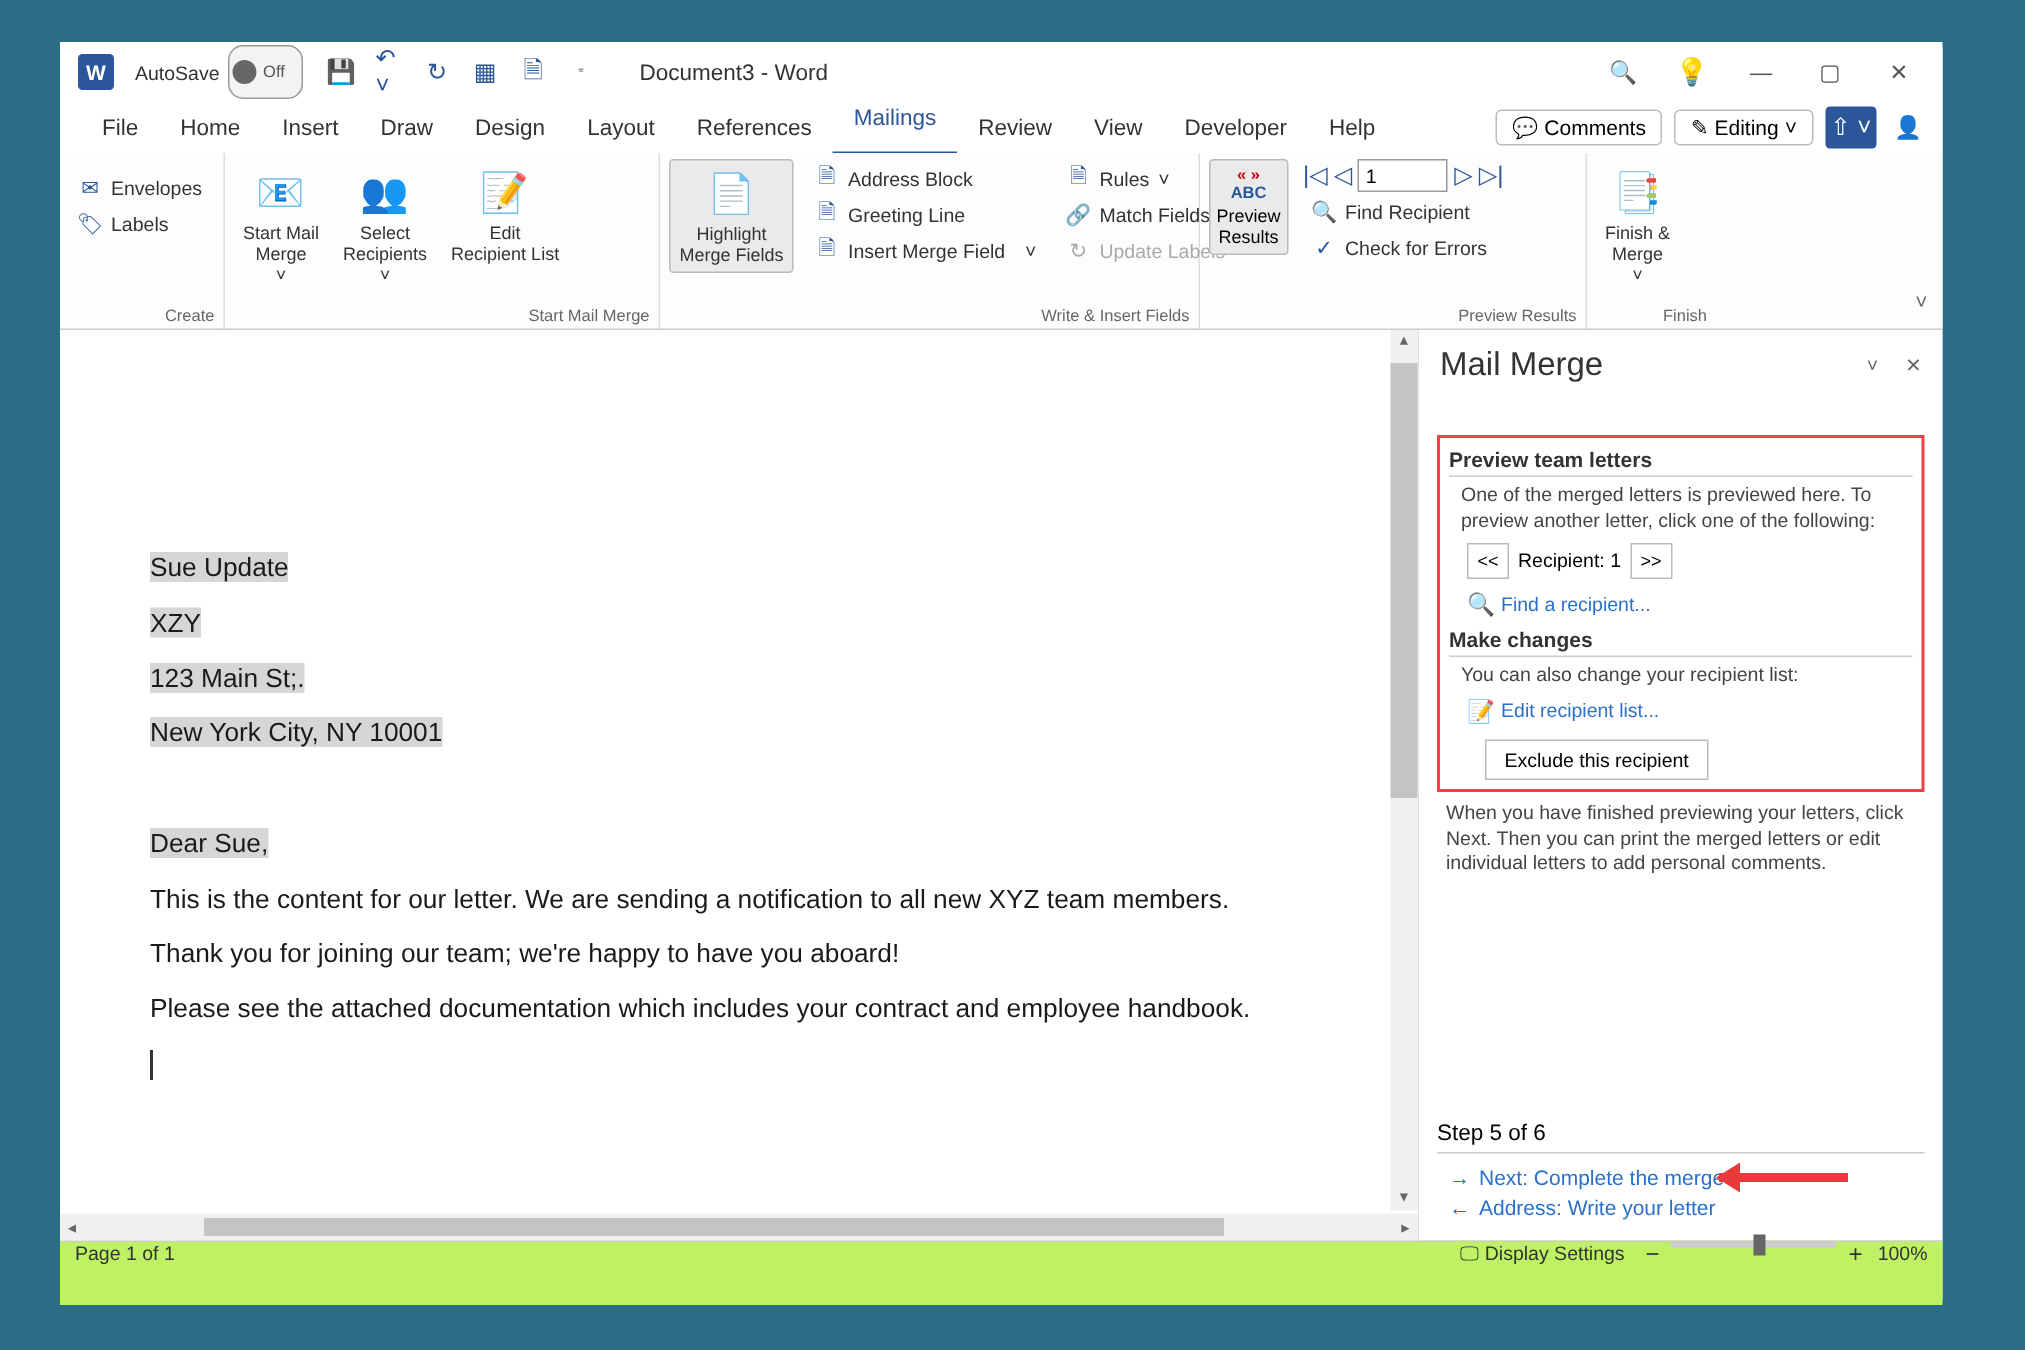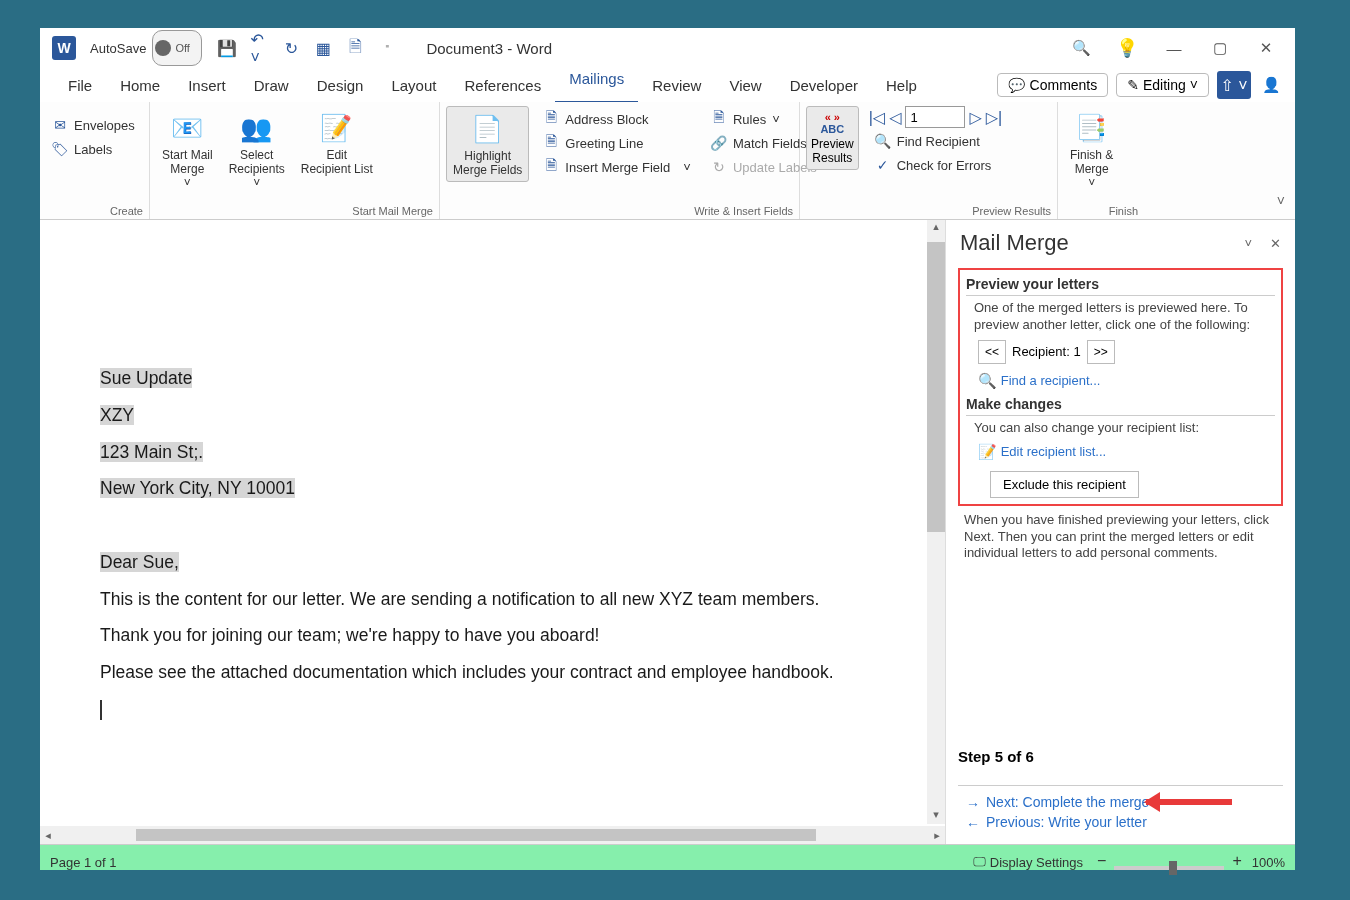--- a/index.html
+++ b/index.html
@@ -58,44 +58,44 @@
 .varrup,.varrdn { height:16px; text-align:center; font-size:11px; color:#666; }
 .varrdn { position:absolute; bottom:0; width:100%; }
 .hscroll { height:18px; background:#f0f0f0; display:flex; align-items:center; }
 .hthumb { background:#c4c4c4; height:12px; width:680px; margin-left:80px; }
 .harrL,.harrR { width:16px; text-align:center; font-size:11px; color:#666; }
 .harrR { margin-left:auto; }
 
 
 
 
-.taskpane { width:350px; border-left:1px solid #ddd; background:#fff; display:flex; flex-direction:column; font-size:13px; }
+.taskpane { width:350px; border-left:1px solid #ddd; background:#fff; display:flex; flex-direction:column; font-size:13px;gap:22px; }
 .tp-header { display:flex; align-items:center; padding: 10px 14px 6px; }
 .tp-title { font-size:22px; color:#333; font-weight:400; }
 .tp-hicons { margin-left:auto; display:flex; gap:18px; color:#666; }
 .tp-hicons span { cursor:pointer; }
 .tp-body { padding: 6px 12px; flex:1; }
 .redbox { border:2px solid #ef4343; padding:6px; margin-bottom:6px; }
 .tp-sect { font-weight:bold; font-size:14px; color:#333; border-bottom:1px solid #ccc; padding-bottom:3px; margin-bottom:4px; }
 .tp-text { color:#444; margin-bottom:6px; line-height:1.3; }
 .recipnav { display:flex; align-items:center; gap:6px; margin:4px 0 8px 12px; }
 .sqbtn { border:1px solid #bbb; width:28px; height:24px; font-size:12px; display:flex; align-items:center; justify-content:center; cursor:pointer; background:#fff; }
 .tp-link { color:#2b70c9; cursor:pointer; display:flex; align-items:center; gap:4px; margin:4px 0 6px 12px; }
 .tp-link .ic-sm { font-size:15px; }
 .excl-btn { border:1px solid #bbb; padding:5px 12px; font-size:13px; background:#fff; cursor:pointer; margin-left:24px; margin-top:4px; }
 .tp-after { color:#444; margin:4px 2px; line-height:1.3; padding:0 4px; }
 .tp-footer { padding:8px 12px 12px; border-top: none; margin-top:auto; }
-.tp-step { font-weight:bold; font-size:15px; border-bottom:1px solid #ccc; padding-bottom:20px; margin-bottom:6px; }
+.tp-step { font-weight:normal; font-size:15px; border-bottom:1px solid #ccc; padding-bottom:4px; margin-bottom:6px; }
 .tp-nav { color:#2b70c9; display:flex; align-items:center; gap:6px; margin-left:8px; padding:2px 0; cursor:pointer; font-size:14px; position:relative; }
 .red-arrow { position:absolute; left:180px; width:86px; height:12px; }
 .red-arrow::before { content:""; display:block; height:6px; background:#e83a3a; margin-top:3px; }
 .red-arrow::after { content:""; position:absolute; left:-12px; top:-4px; border:10px solid transparent; border-right:16px solid #e83a3a; }
 
 
-.statusbar { height:26px; background:#86efac; border-top:1px solid #ccc; display:flex; align-items:flex-end; font-size:13px; color:#333; padding:0 10px; }
+.statusbar { height:43px; background:#bef264; border-top:1px solid #ccc; display:flex; align-items:flex-start; font-size:13px; color:#333; padding:0 10px; }
 .statusbar .sb-spacer { flex:1; }
 .zoom-slider { width:110px; height:4px; background:#ccc; position:relative; margin:0 8px; }
 .zoom-slider .zthumb { position:absolute; left:55px; top:-5px; width:8px; height:14px; background:#666; }
 </style>
 </head>
 <body>
 
 <div class="app-window">
 
   <div class="titlebar">
@@ -274,21 +274,21 @@
     <div class="taskpane">
       <div class="tp-header">
         <span class="tp-title">Mail Merge</span>
         <div class="tp-hicons">
           <span>˅</span>
           <span>✕</span>
         </div>
       </div>
       <div class="tp-body">
         <div class="redbox">
-          <div class="tp-sect">Preview your letters</div>
+          <div class="tp-sect">Preview team letters</div>
           <div class="tp-text" style="padding-left:8px">One of the merged letters is previewed here. To preview another letter, click one of the following:</div>
           <div class="recipnav">
             <div class="sqbtn">&lt;&lt;</div>
             <span>Recipient: 1</span>
             <div class="sqbtn">&gt;&gt;</div>
           </div>
           <div class="tp-link">
               <span class="ic-sm">🔍</span>
               <span>Find a recipient...</span>
             </div>
@@ -304,21 +304,21 @@
       </div>
       <div class="tp-footer">
         <div class="tp-step">Step 5 of 6</div>
         <div class="tp-nav">
           <span>→</span>
           <span>Next: Complete the merge</span>
           <span class="red-arrow"></span>
         </div>
         <div class="tp-nav">
           <span>←</span>
-          <span>Previous: Write your letter</span>
+          <span>Address: Write your letter</span>
         </div>
       </div>
     </div>
   </div>
 
   <div class="statusbar">
     <span>Page 1 of 1</span>
     <div class="sb-spacer"></div>
     <span class="ic-sm" style="margin-right:4px">🖵</span>
     <span>Display Settings</span>

